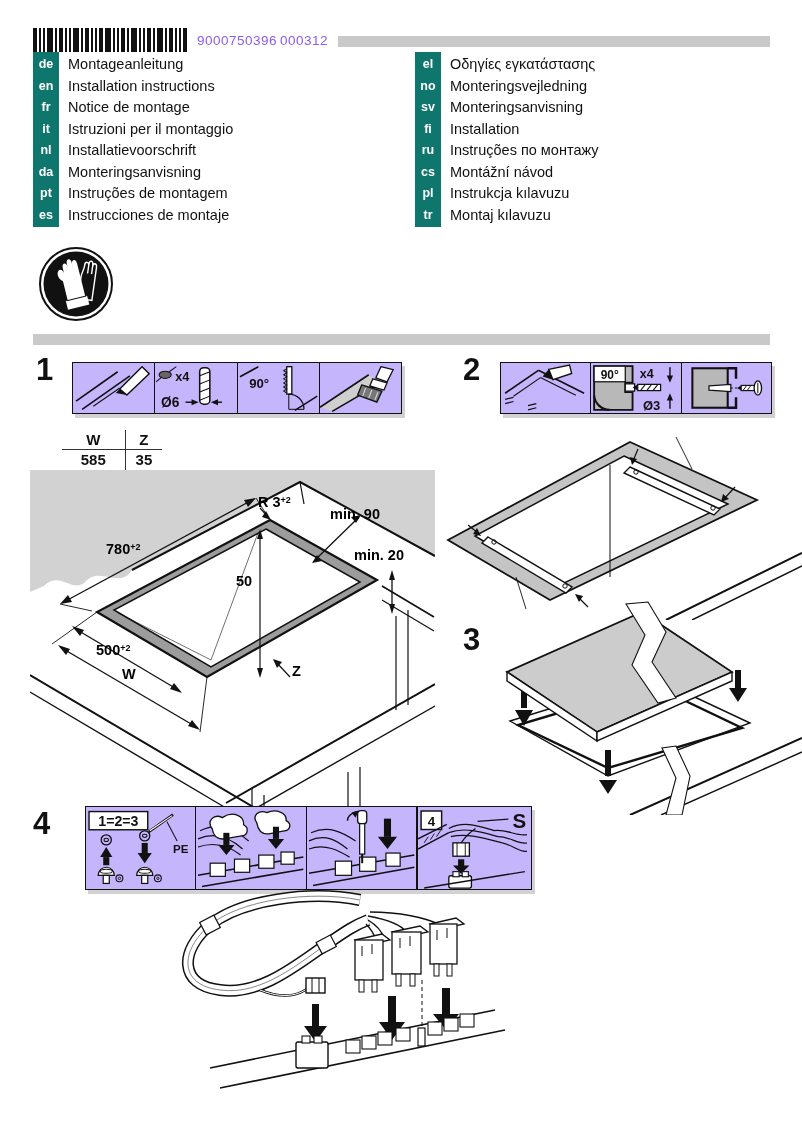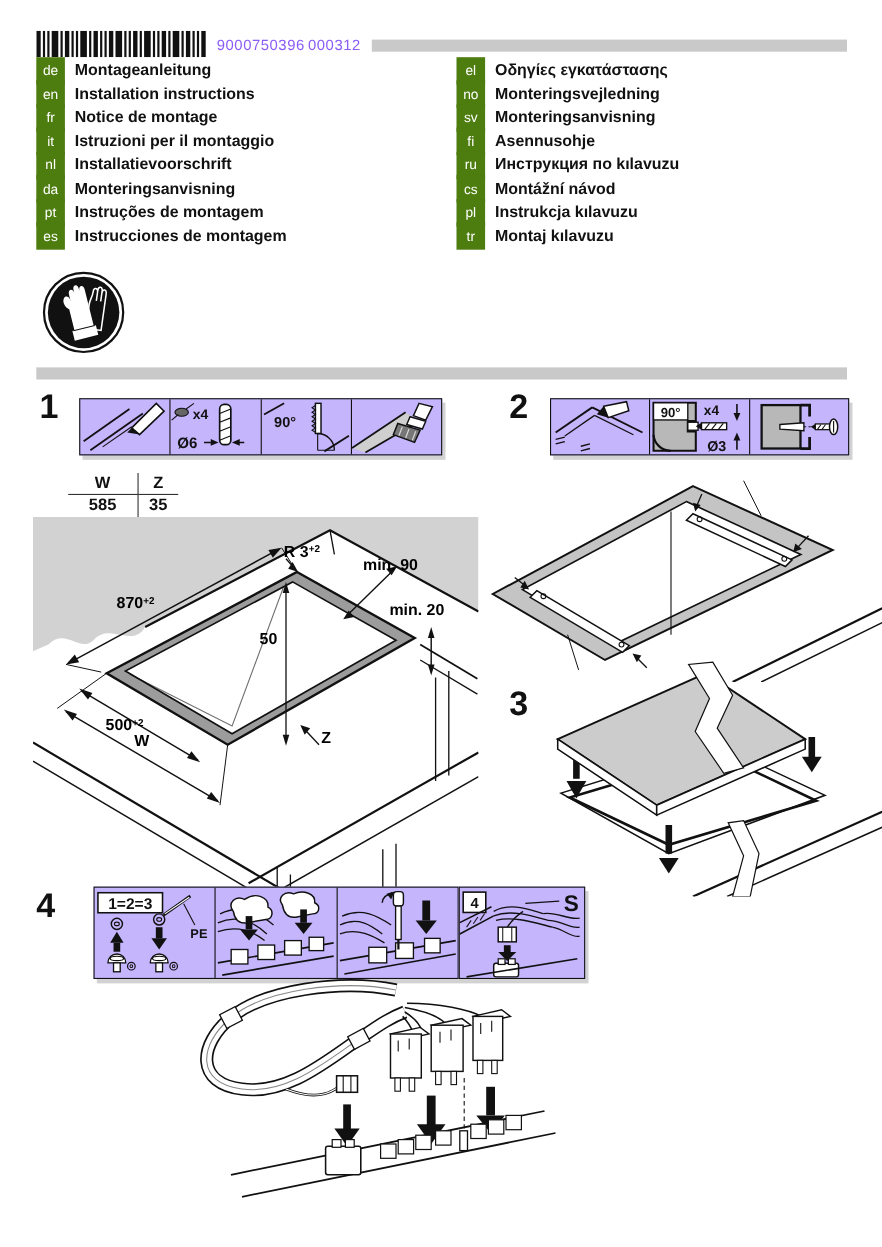--- a/index.html
+++ b/index.html
@@ -5,23 +5,23 @@
   html,body{margin:0;padding:0;background:#fff;}
   .page{position:relative;width:802px;height:1134px;background:#fff;overflow:hidden;
         font-family:"Liberation Sans",sans-serif;color:#111;}
   .abs{position:absolute;}
   .bar{background:#c9c9c9;}
   
   .docnum{font-size:13.5px;color:#8b5cf6;letter-spacing:.5px;}
   
   .lang-col{position:absolute;display:flex;flex-direction:column;}
   .lang-row{display:flex;align-items:center;height:16.5px;margin-bottom:5px;}
-  .lang-badge{width:26px;height:25px;background:#4d7c0f;color:#fff;font-weight:normal;
+  .lang-badge{width:26px;height:25px;background:#0f766e;color:#fff;font-weight:bold;
               font-size:12.5px;display:flex;align-items:center;justify-content:center;flex:0 0 26px;}
-  .lang-title{font-weight:bold;font-size:14.5px;margin-left:9px;white-space:nowrap;}
+  .lang-title{font-weight:normal;font-size:14.5px;margin-left:9px;white-space:nowrap;}
   
   .stepnum{font-size:31px;font-weight:bold;}
   
   .strip{position:absolute;border:1.6px solid #111;background:#c4b5fd;display:flex;box-shadow:3px 4px 0 #d2d2d2;}
   .panel{position:relative;height:100%;}
   .panel + .panel{border-left:1.6px solid #111;}
   .panel svg{display:block;width:100%;height:100%;}
   
   .dim{position:absolute;font-weight:bold;font-size:14.5px;white-space:nowrap;color:#000;}
   .dim sup{font-size:9px;vertical-align:4px;}
@@ -102,43 +102,43 @@
     <div class="lang-row">
         <span class="lang-badge">da</span>
         <span class="lang-title">Monteringsanvisning</span>
       </div>
     <div class="lang-row">
         <span class="lang-badge">pt</span>
         <span class="lang-title">Instruções de montagem</span>
       </div>
     <div class="lang-row">
         <span class="lang-badge">es</span>
-        <span class="lang-title">Instrucciones de montagem</span>
+        <span class="lang-title">Instrucciones de montaje</span>
       </div>
   </div>
   <div class="lang-col" style="left:415px;top:56px">
     <div class="lang-row">
         <span class="lang-badge">el</span>
         <span class="lang-title">Οδηγίες εγκατάστασης</span>
       </div>
     <div class="lang-row">
         <span class="lang-badge">no</span>
         <span class="lang-title">Monteringsvejledning</span>
       </div>
     <div class="lang-row">
         <span class="lang-badge">sv</span>
         <span class="lang-title">Monteringsanvisning</span>
       </div>
     <div class="lang-row">
         <span class="lang-badge">fi</span>
-        <span class="lang-title">Asennusohje</span>
+        <span class="lang-title">Installation</span>
       </div>
     <div class="lang-row">
         <span class="lang-badge">ru</span>
-        <span class="lang-title">Инструкция по kılavuzu</span>
+        <span class="lang-title">Instruções по монтажу</span>
       </div>
     <div class="lang-row">
         <span class="lang-badge">cs</span>
         <span class="lang-title">Montážní návod</span>
       </div>
     <div class="lang-row">
         <span class="lang-badge">pl</span>
         <span class="lang-title">Instrukcja kılavuzu</span>
       </div>
     <div class="lang-row">
@@ -360,23 +360,23 @@
       <line class="ln" x1="67" y1="142" x2="22" y2="174" stroke-width=".9"></line>
       <line class="ln" x1="177" y1="207" x2="170" y2="262" stroke-width=".9"></line>
 
       <line class="ln" x1="260" y1="207" x2="246" y2="192" stroke-width="1.2"></line>
       <polygon points="243,189 252,192 247,198" fill="#111"></polygon>
     </svg>
     
     <div class="dim" style="left:228px;top:24px"><span>R 3</span><sup>+2</sup></div>
     <div class="dim" style="left:300px;top:36px">min. 90</div>
     <div class="dim" style="left:324px;top:77px">min. 20</div>
-    <div class="dim" style="left:76px;top:71px"><span>870</span><sup>+2</sup></div>
+    <div class="dim" style="left:76px;top:71px"><span>780</span><sup>+2</sup></div>
     <div class="dim" style="left:206px;top:103px">50</div>
-    <div class="dim" style="left:66px;top:182px"><span>500</span><sup>+2</sup></div>
+    <div class="dim" style="left:66px;top:172px"><span>500</span><sup>+2</sup></div>
     <div class="dim" style="left:92px;top:196px">W</div>
     <div class="dim" style="left:262px;top:193px">Z</div>
   </div>
 
   <svg class="abs" style="left:430px;top:425px" width="372" height="195" viewBox="0 0 372 195">
     <polygon points="200,17 327,75 120,175 18,115" fill="#c4c4c4" stroke="#111" stroke-width="1.8"></polygon>
     <polygon points="194,31 298,79 128,161 45,111" fill="#fff" stroke="#111" stroke-width="1.5"></polygon>
     <line class="ln" x1="180" y1="40" x2="180" y2="152" stroke-width="1"></line>
 
     <polygon points="200,42 290,84 284,90 194,48" fill="#fff" stroke="#111" stroke-width="1.4"></polygon>

